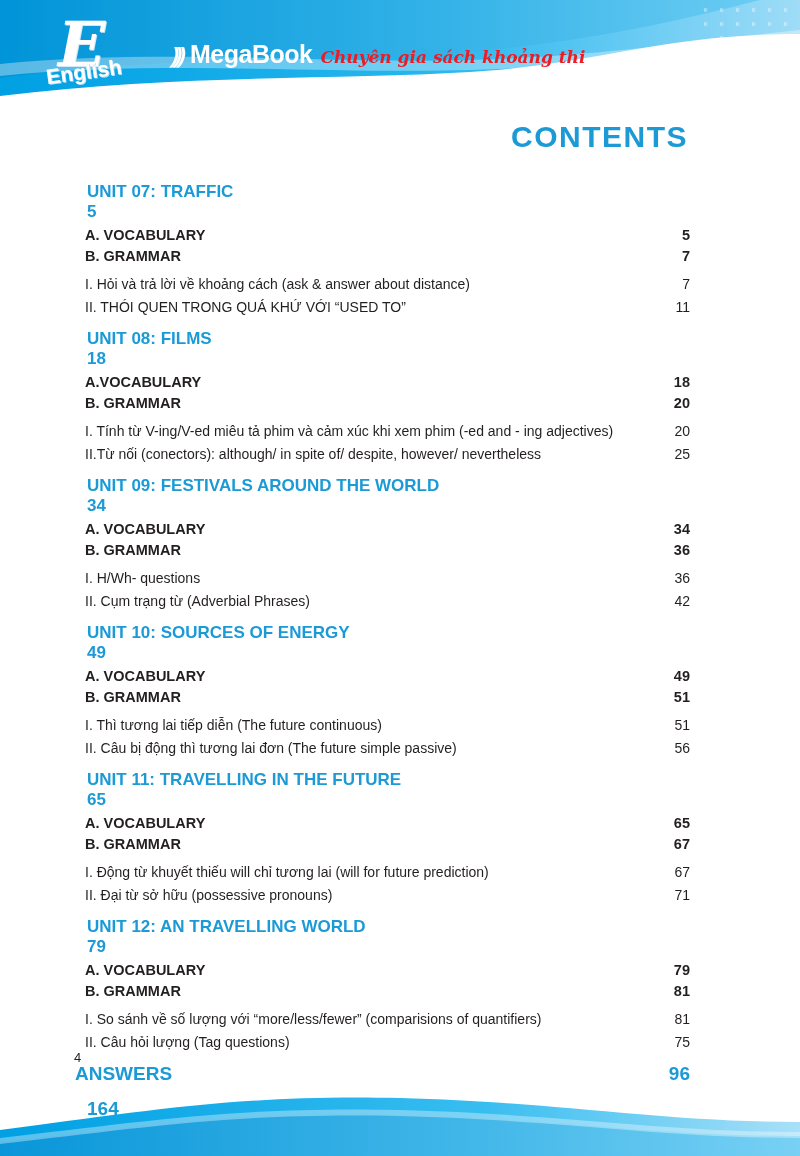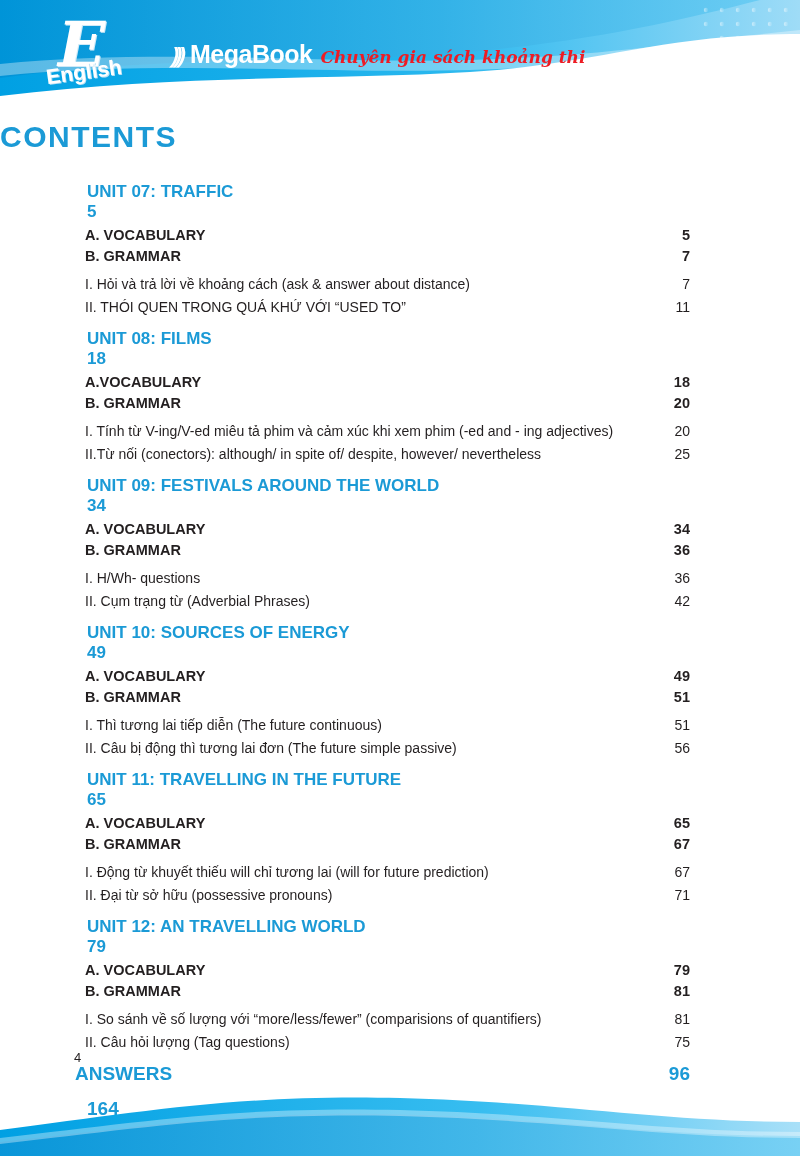--- a/index.html
+++ b/index.html
@@ -89,21 +89,21 @@
     font-size: 17px;
     color: #ed1c24;
   }
 
   
   .contents-title {
     position: absolute;
     top: 120px;
     left: 0;
     width: 688px;
-    text-align: left;
+    text-align: right;
     font-family: "Liberation Sans", sans-serif;
     font-weight: bold;
     font-size: 30px;
     letter-spacing: 1.5px;
     color: #1b9ad6;
   }
 
   
   .toc {
     position: absolute;

